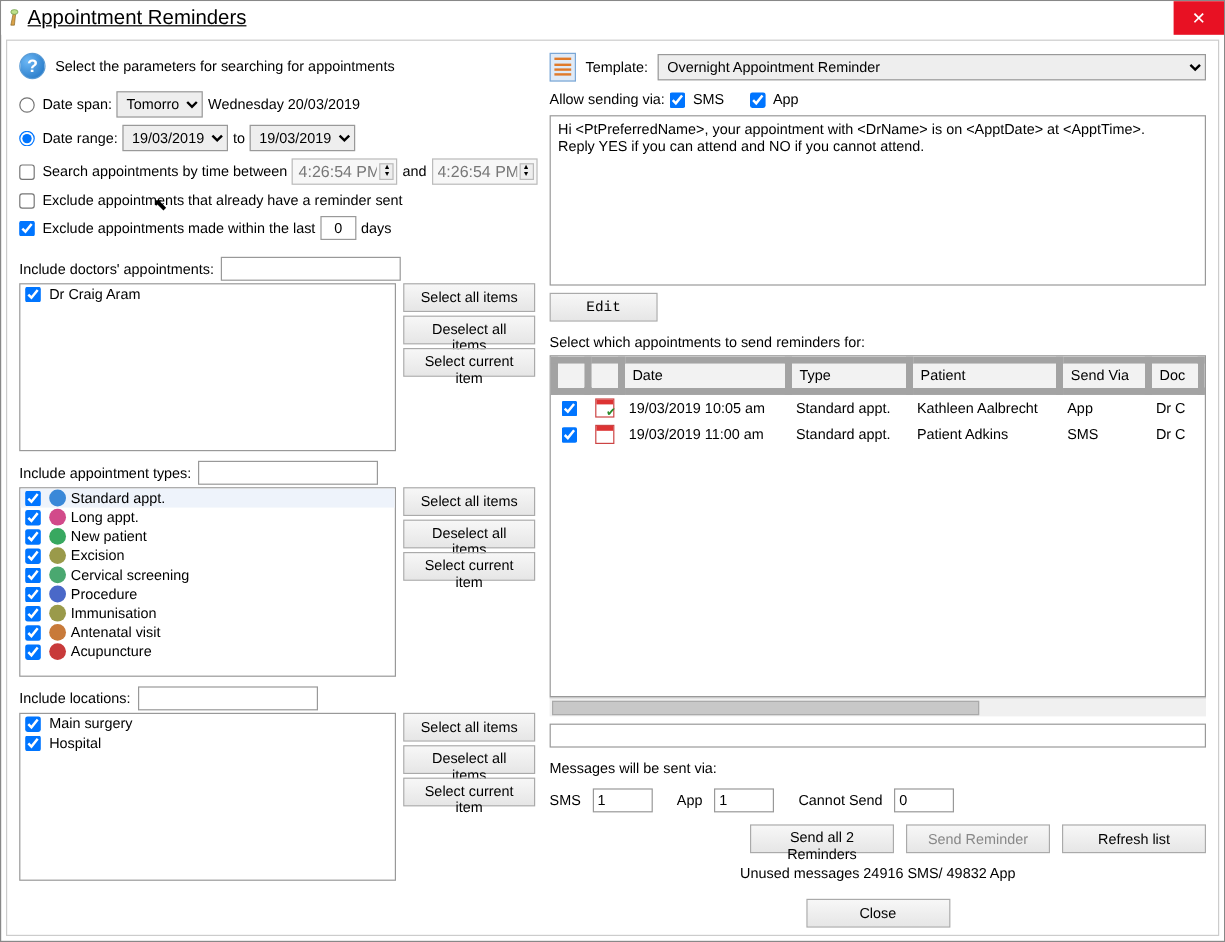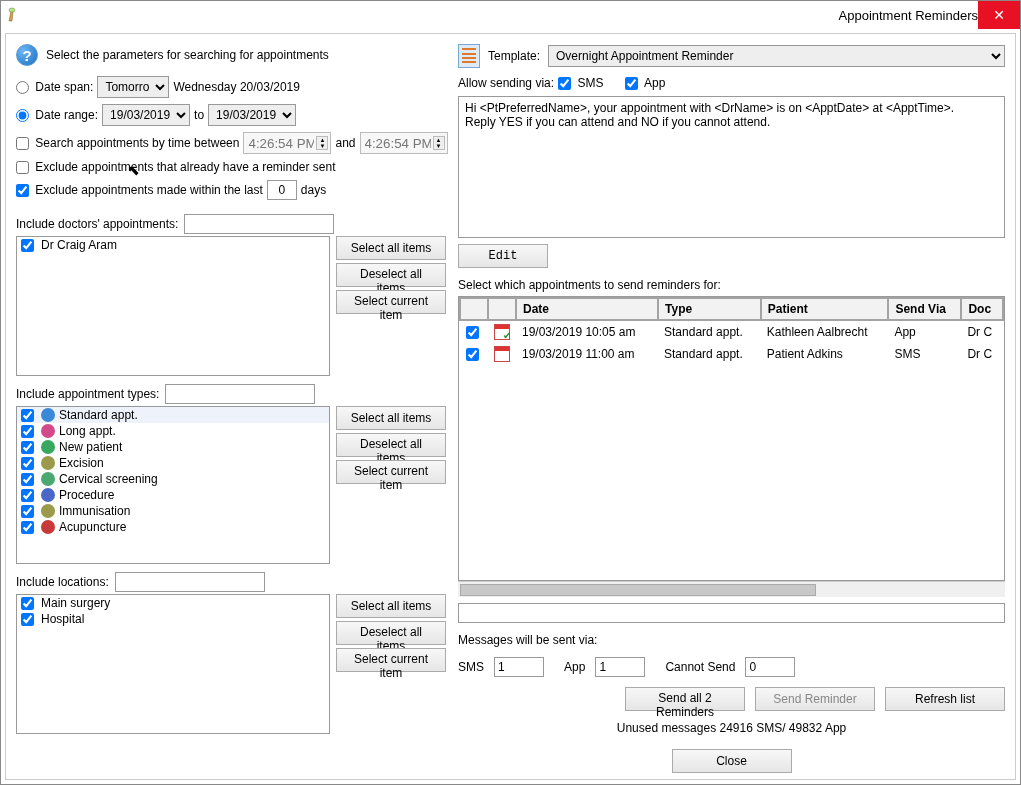--- a/index.html
+++ b/index.html
@@ -21,22 +21,23 @@
   .titlebar {
     height: 28px;
     display: flex;
     align-items: center;
     padding: 0 0 0 6px;
     background: #fff;
     position: relative;
   }
   .titlebar .title {
     flex: 1;
-    text-align: right;
-    font-size: 13px;
+    text-align: left;
+    font-size: 17px;
+    text-decoration: underline;
   }
   .close-btn {
     width: 42px;
     height: 28px;
     background: #e81123;
     color: #fff;
     display: flex;
     align-items: center;
     justify-content: center;
     font-size: 14px;
@@ -172,23 +173,23 @@
     overflow:auto;
     position:relative;
   }
   table {
     border-collapse:collapse;
     width:100%;
     font:inherit;
   }
   thead th {
     background:#f2f2f2;
-    border:2px solid #a3a3a3;
+    border:6px solid #a3a3a3;
     text-align:left;
-    font-weight:bold;
+    font-weight:normal;
     padding:3px 6px;
     position:sticky; top:0;
   }
   tbody td {
     padding:3px 6px;
     white-space:nowrap;
   }
   .check-cell{width:26px;text-align:center;}
   .cal-icon{
     width:16px;height:16px; display:inline-block;
@@ -332,20 +333,25 @@
               </div>
               <div class="lb-row">
                 <input type="checkbox" checked="" style="">
                 <span class="type-icon" style="background:#4a68c8"></span>
                 <span>Procedure</span>
               </div>
               <div class="lb-row">
                 <input type="checkbox" checked="" style="">
                 <span class="type-icon" style="background:#9a9a4a"></span>
                 <span>Immunisation</span>
+              </div>
+              <div class="lb-row">
+                <input type="checkbox" checked="" style="">
+                <span class="type-icon" style="background:#c87a3a"></span>
+                <span>Antenatal visit</span>
               </div>
               <div class="lb-row">
                 <input type="checkbox" checked="" style="">
                 <span class="type-icon" style="background:#c83a3a"></span>
                 <span>Acupuncture</span>
               </div>
             </div>
         </div>
         <div class="side-btns">
           <button class="btn">Select all items</button>

